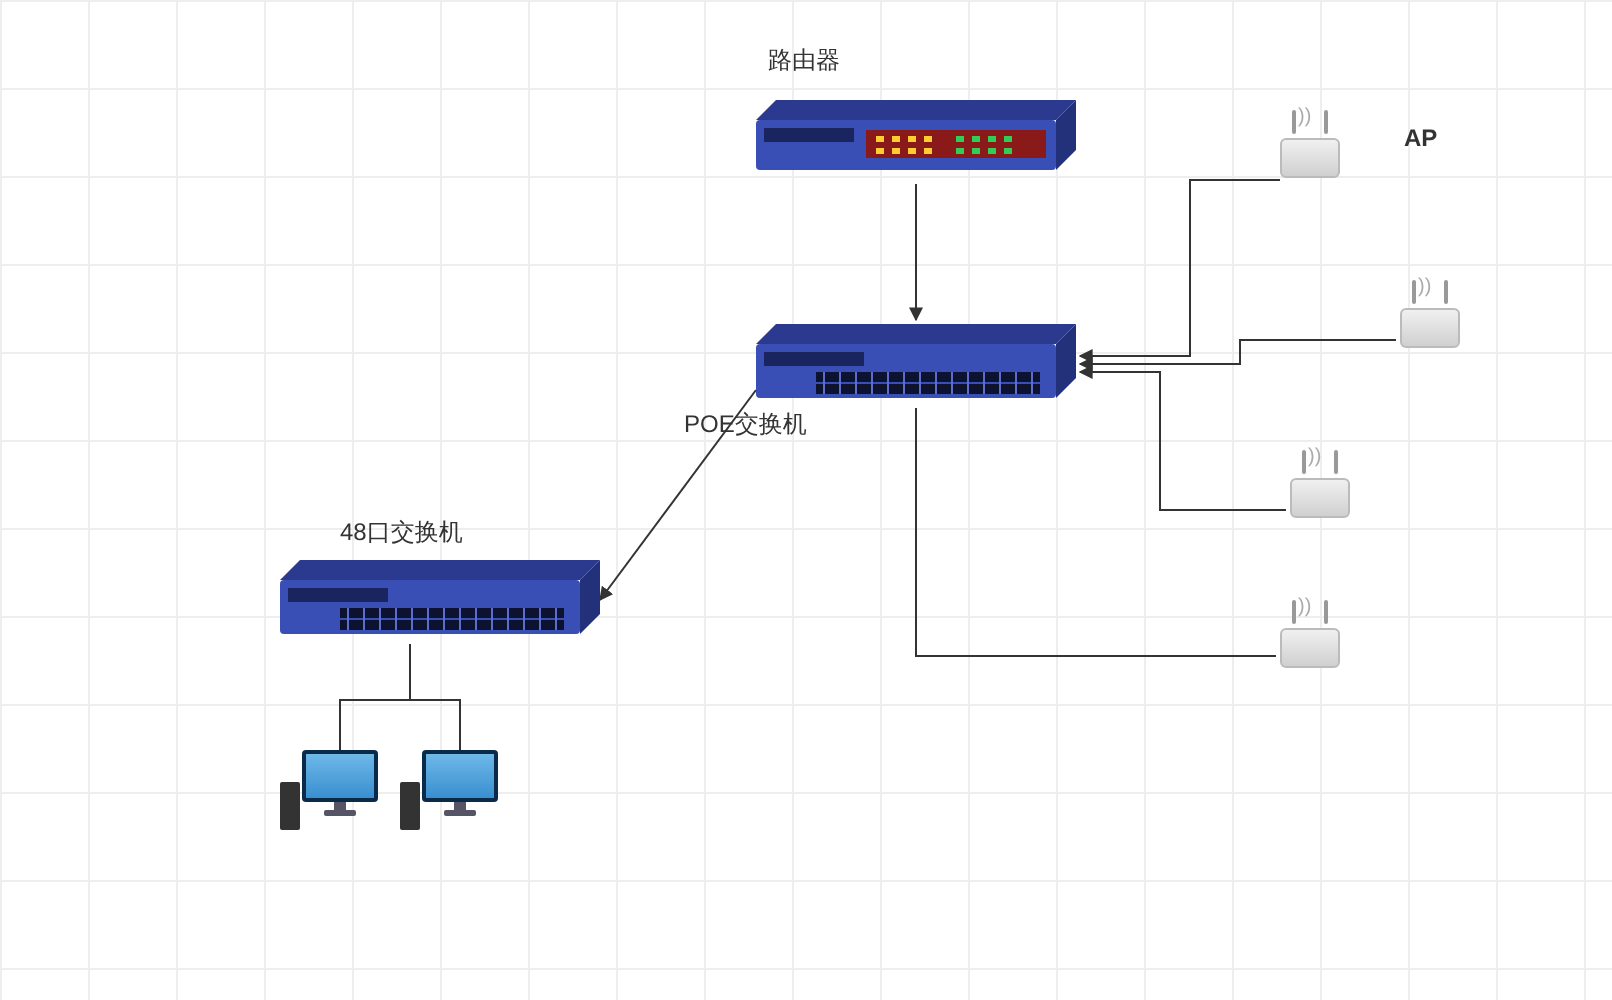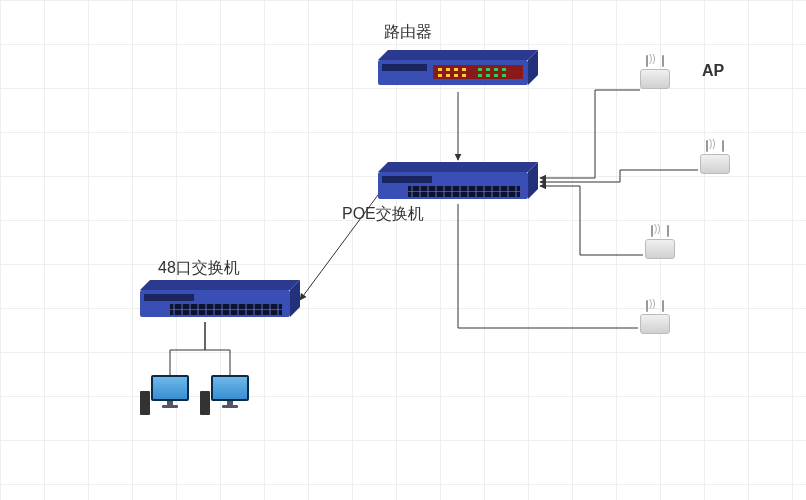--- a/index.html
+++ b/index.html
@@ -1,21 +1,21 @@
 <!DOCTYPE html>
 <html><head>
 <meta charset="utf-8">
 <style>
   html,body{margin:0;padding:0;width:806px;height:500px;background:#fff;font-family:"Microsoft YaHei",Arial,sans-serif;font-size:12px;color:#333;overflow:hidden;}
   .canvas{position:relative;width:806px;height:500px;}
   .grid{position:absolute;inset:0;background-image:
     linear-gradient(to right,#eee 1px,transparent 1px),
     linear-gradient(to bottom,#eee 1px,transparent 1px);
     background-size:44px 44px;}
-  .lbl{position:absolute;white-space:nowrap;font-size:16px;}
+  .lbl{position:absolute;white-space:nowrap;font-size:12px;}
   svg.wires{position:absolute;inset:0;overflow:visible;}
   .node{position:absolute;}
   
   .pc{width:40px;height:40px;}
   .pc .mon{width:34px;height:22px;border:2px solid #0a2a4a;background:linear-gradient(#6db8e8,#3a8fd0);border-radius:2px;margin:0 auto;}
   .pc .stand{width:6px;height:4px;background:#556;margin:0 auto;}
   .pc .base{width:16px;height:3px;background:#556;margin:0 auto;border-radius:1px;}
   .pc .tower{position:absolute;left:-10px;bottom:0;width:10px;height:24px;background:#333;border-radius:1px;}
   
   .ap{width:30px;height:34px;}
@@ -26,21 +26,21 @@
   .ap .wave{position:absolute;left:9px;top:-2px;font-size:10px;color:#aaa;}
 </style>
 </head>
 <body>
 <div class="canvas">
 
 <div class="grid"></div>
 
 <div class="lbl" style="left:384px;top:22px;">路由器</div>
 <div class="lbl" style="left:342px;top:204px;">POE交换机</div>
-<div class="lbl" style="left:158px;top:258px;text-align:right;">48口交换机</div>
+<div class="lbl" style="left:170px;top:258px;text-align:right;">48口交换机</div>
 <div class="lbl" style="left:702px;top:62px;font-weight:bold;">AP</div>
 
 <svg class="wires" width="806" height="500">
   <defs>
     <marker id="arr" viewBox="0 0 10 10" refX="9" refY="5" markerWidth="7" markerHeight="7" orient="auto-start-reverse">
       <path d="M0 0 L10 5 L0 10 z" fill="#333"></path>
     </marker>
 
     <g id="switch">
 

